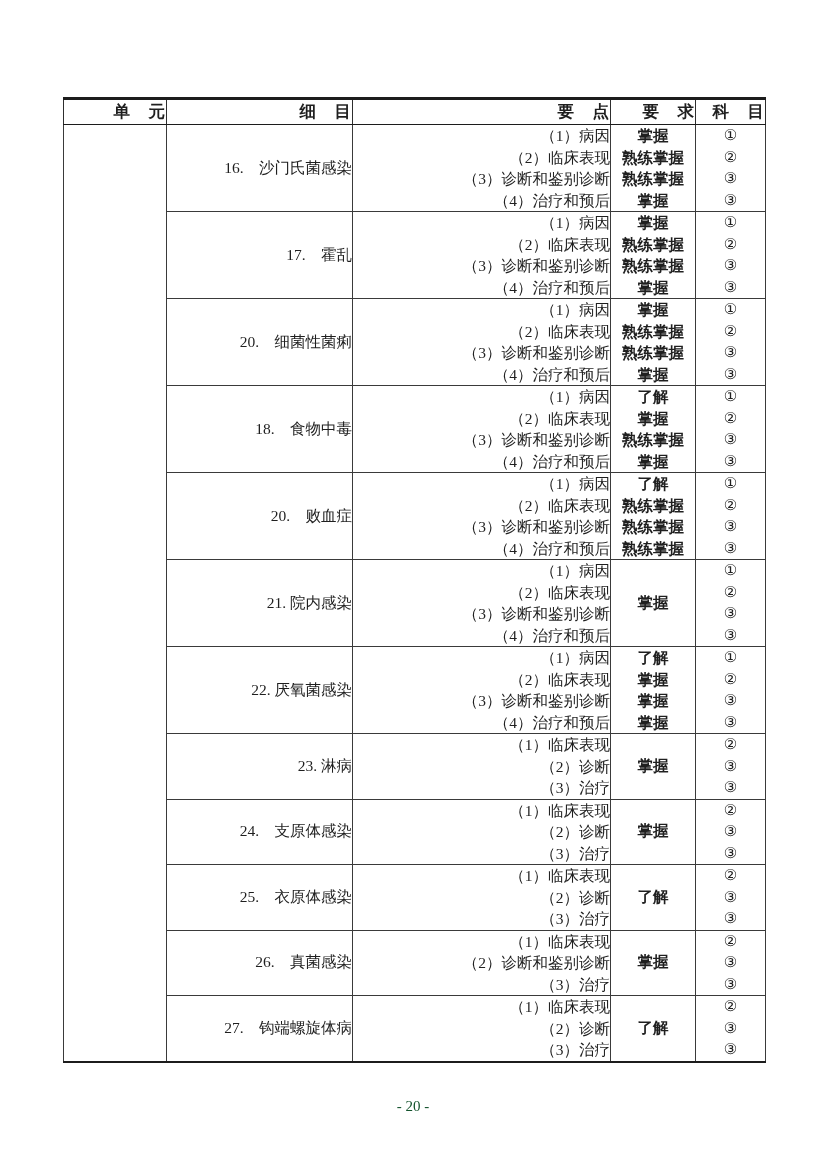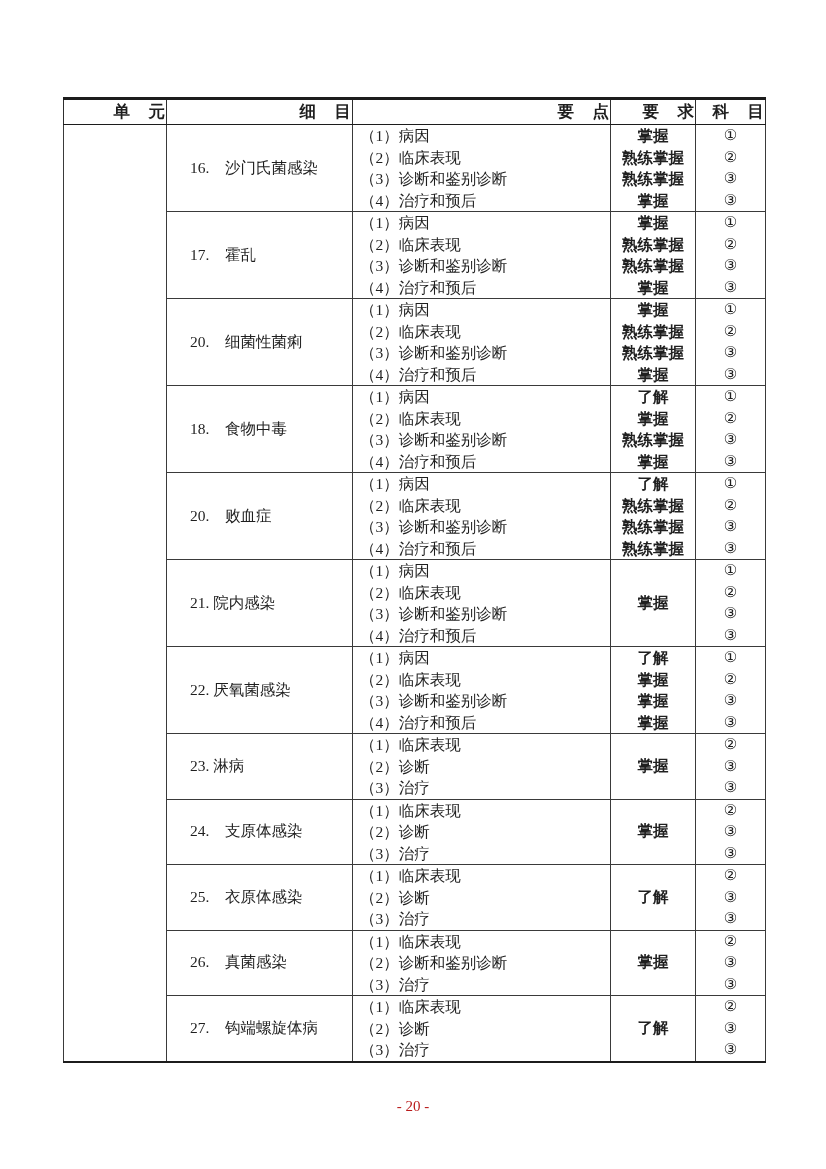--- a/index.html
+++ b/index.html
@@ -37,20 +37,21 @@
     font-weight: bold;
     text-align: right;
     padding: 0;
     letter-spacing: 1px;
   }
   td {
     border: 1px solid #3a3a3a;
     padding: 0;
     vertical-align: top;
     font-size: 15.5px;
+    text-align: right;
   }
   td.unit-cell { vertical-align: middle; }
   td.item-cell { vertical-align: middle; padding-left: 23px; }
   td.points-cell { padding-left: 7px; }
   td.req-cell { text-align: center; font-weight: bold; }
   td.req-cell.merged { vertical-align: middle; }
   td.subject-cell { text-align: center; }
 
   .line {
     height: 21.5px;
@@ -59,21 +60,21 @@
     overflow: visible;
   }
   .subject-cell .line { font-size: 15px; }
 
   .page-footer {
     position: absolute;
     left: 0; right: 0;
     top: 1098px;
     text-align: center;
     font-size: 15px;
-    color: #b91c1c;
+    color: #14532d;
   }
 </style>
 </head>
 <body>
 
 <div class="page">
 
   <table class="syllabus">
     <colgroup>
       <col class="c-unit">

